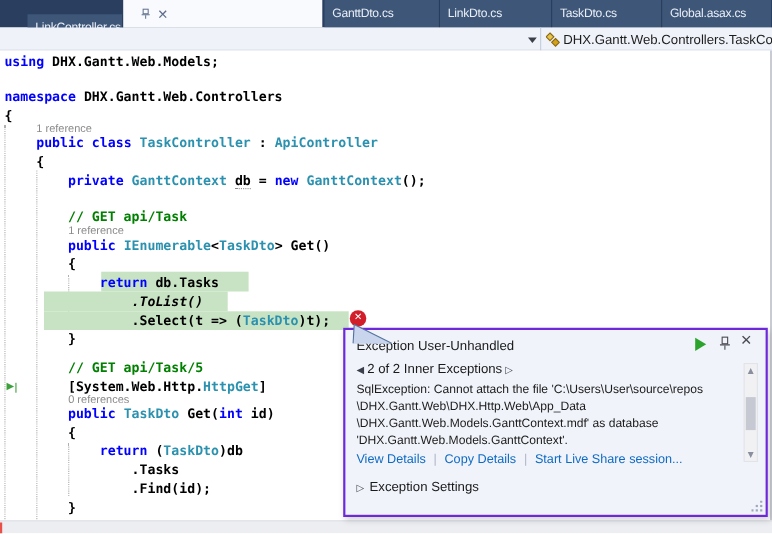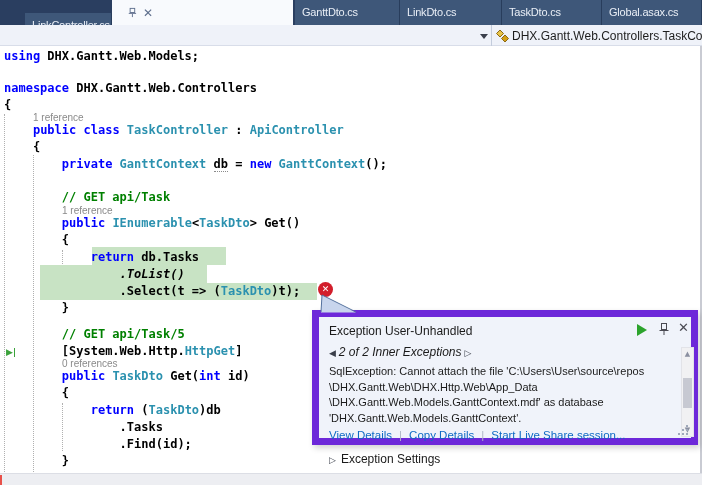--- a/index.html
+++ b/index.html
@@ -42,29 +42,29 @@
   .run-glyph .bar{width:1px;height:9px;background:#3ba23b;margin-left:1px;}
   .margin-mark{position:absolute;left:0;top:429px;width:2px;height:11px;z-index:2;}
   .err-icon{position:absolute;left:318px;top:282px;width:15px;height:15px;border-radius:50%;
       z-index:4;display:flex;align-items:center;justify-content:center;
       color:#fff;font-family:"DejaVu Sans",sans-serif;font-size:9px;font-weight:bold;line-height:15px;}
   .right-edge{position:absolute;left:700px;top:46px;width:2px;height:427px;background:#c9cbd3;}
   .bottom-strip{position:absolute;left:0;top:473px;width:702px;height:12px;
       background:#edeef2;border-top:1px solid #dcdee5;box-sizing:border-box;}
 
   
-  .popup{position:absolute;left:312px;top:310px;width:386px;height:135px;box-sizing:border-box;
-      background:#f0f3fa;border:7px solid #6d28d9;z-index:10;box-shadow:2px 3px 6px rgba(0,0,0,.18);}
+  .popup{position:absolute;left:312px;top:298px;width:386px;height:172px;box-sizing:border-box;
+      background:#f0f3fa;border:2px solid #6d28d9;z-index:10;box-shadow:2px 3px 6px rgba(0,0,0,.18);}
   .popup-title{position:absolute;left:10px;top:7px;font-size:12px;color:#1a1a1a;}
   .popup-play{position:absolute;left:318px;top:7px;width:0;height:0;
       border-top:6px solid transparent;border-bottom:6px solid transparent;border-left:10px solid #2ca32c;}
   .popup-pin{position:absolute;left:339px;top:5px;}
   .popup-close{position:absolute;left:359px;top:3px;font-family:"DejaVu Sans",sans-serif;
       font-size:13px;color:#4a4a52;line-height:15px;}
-  .popup-nav{position:absolute;left:10px;top:28px;font-size:12px;color:#1a1a1a;white-space:nowrap;font-style:italic;}
+  .popup-nav{position:absolute;left:10px;top:28px;font-size:12px;color:#1a1a1a;white-space:nowrap;}
   .popup-nav .arrow{font-family:"DejaVu Sans",sans-serif;font-size:9px;color:#3a3f4a;}
   .popup-msg{position:absolute;left:10px;top:47px;width:350px;font-size:11px;line-height:15.5px;color:#1b1b1b;}
   .popup-msg div{white-space:nowrap;overflow:hidden;}
   .popup-scroll{position:absolute;left:362px;top:30px;width:13px;height:90px;box-sizing:border-box;
       background:#f1f1f3;border:1px solid #e2e3e8;}
   .popup-scroll .arr{position:absolute;left:0;width:11px;text-align:center;
       font-family:"DejaVu Sans",sans-serif;font-size:7px;color:#8a8fa0;line-height:10px;}
   .popup-scroll .arr.up{top:1px;} .popup-scroll .arr.down{bottom:1px;}
   .popup-thumb{position:absolute;left:1px;top:30px;width:9px;height:30px;background:#c7c9d2;}
   .popup-links{position:absolute;left:10px;top:112px;font-size:11.5px;white-space:nowrap;}

